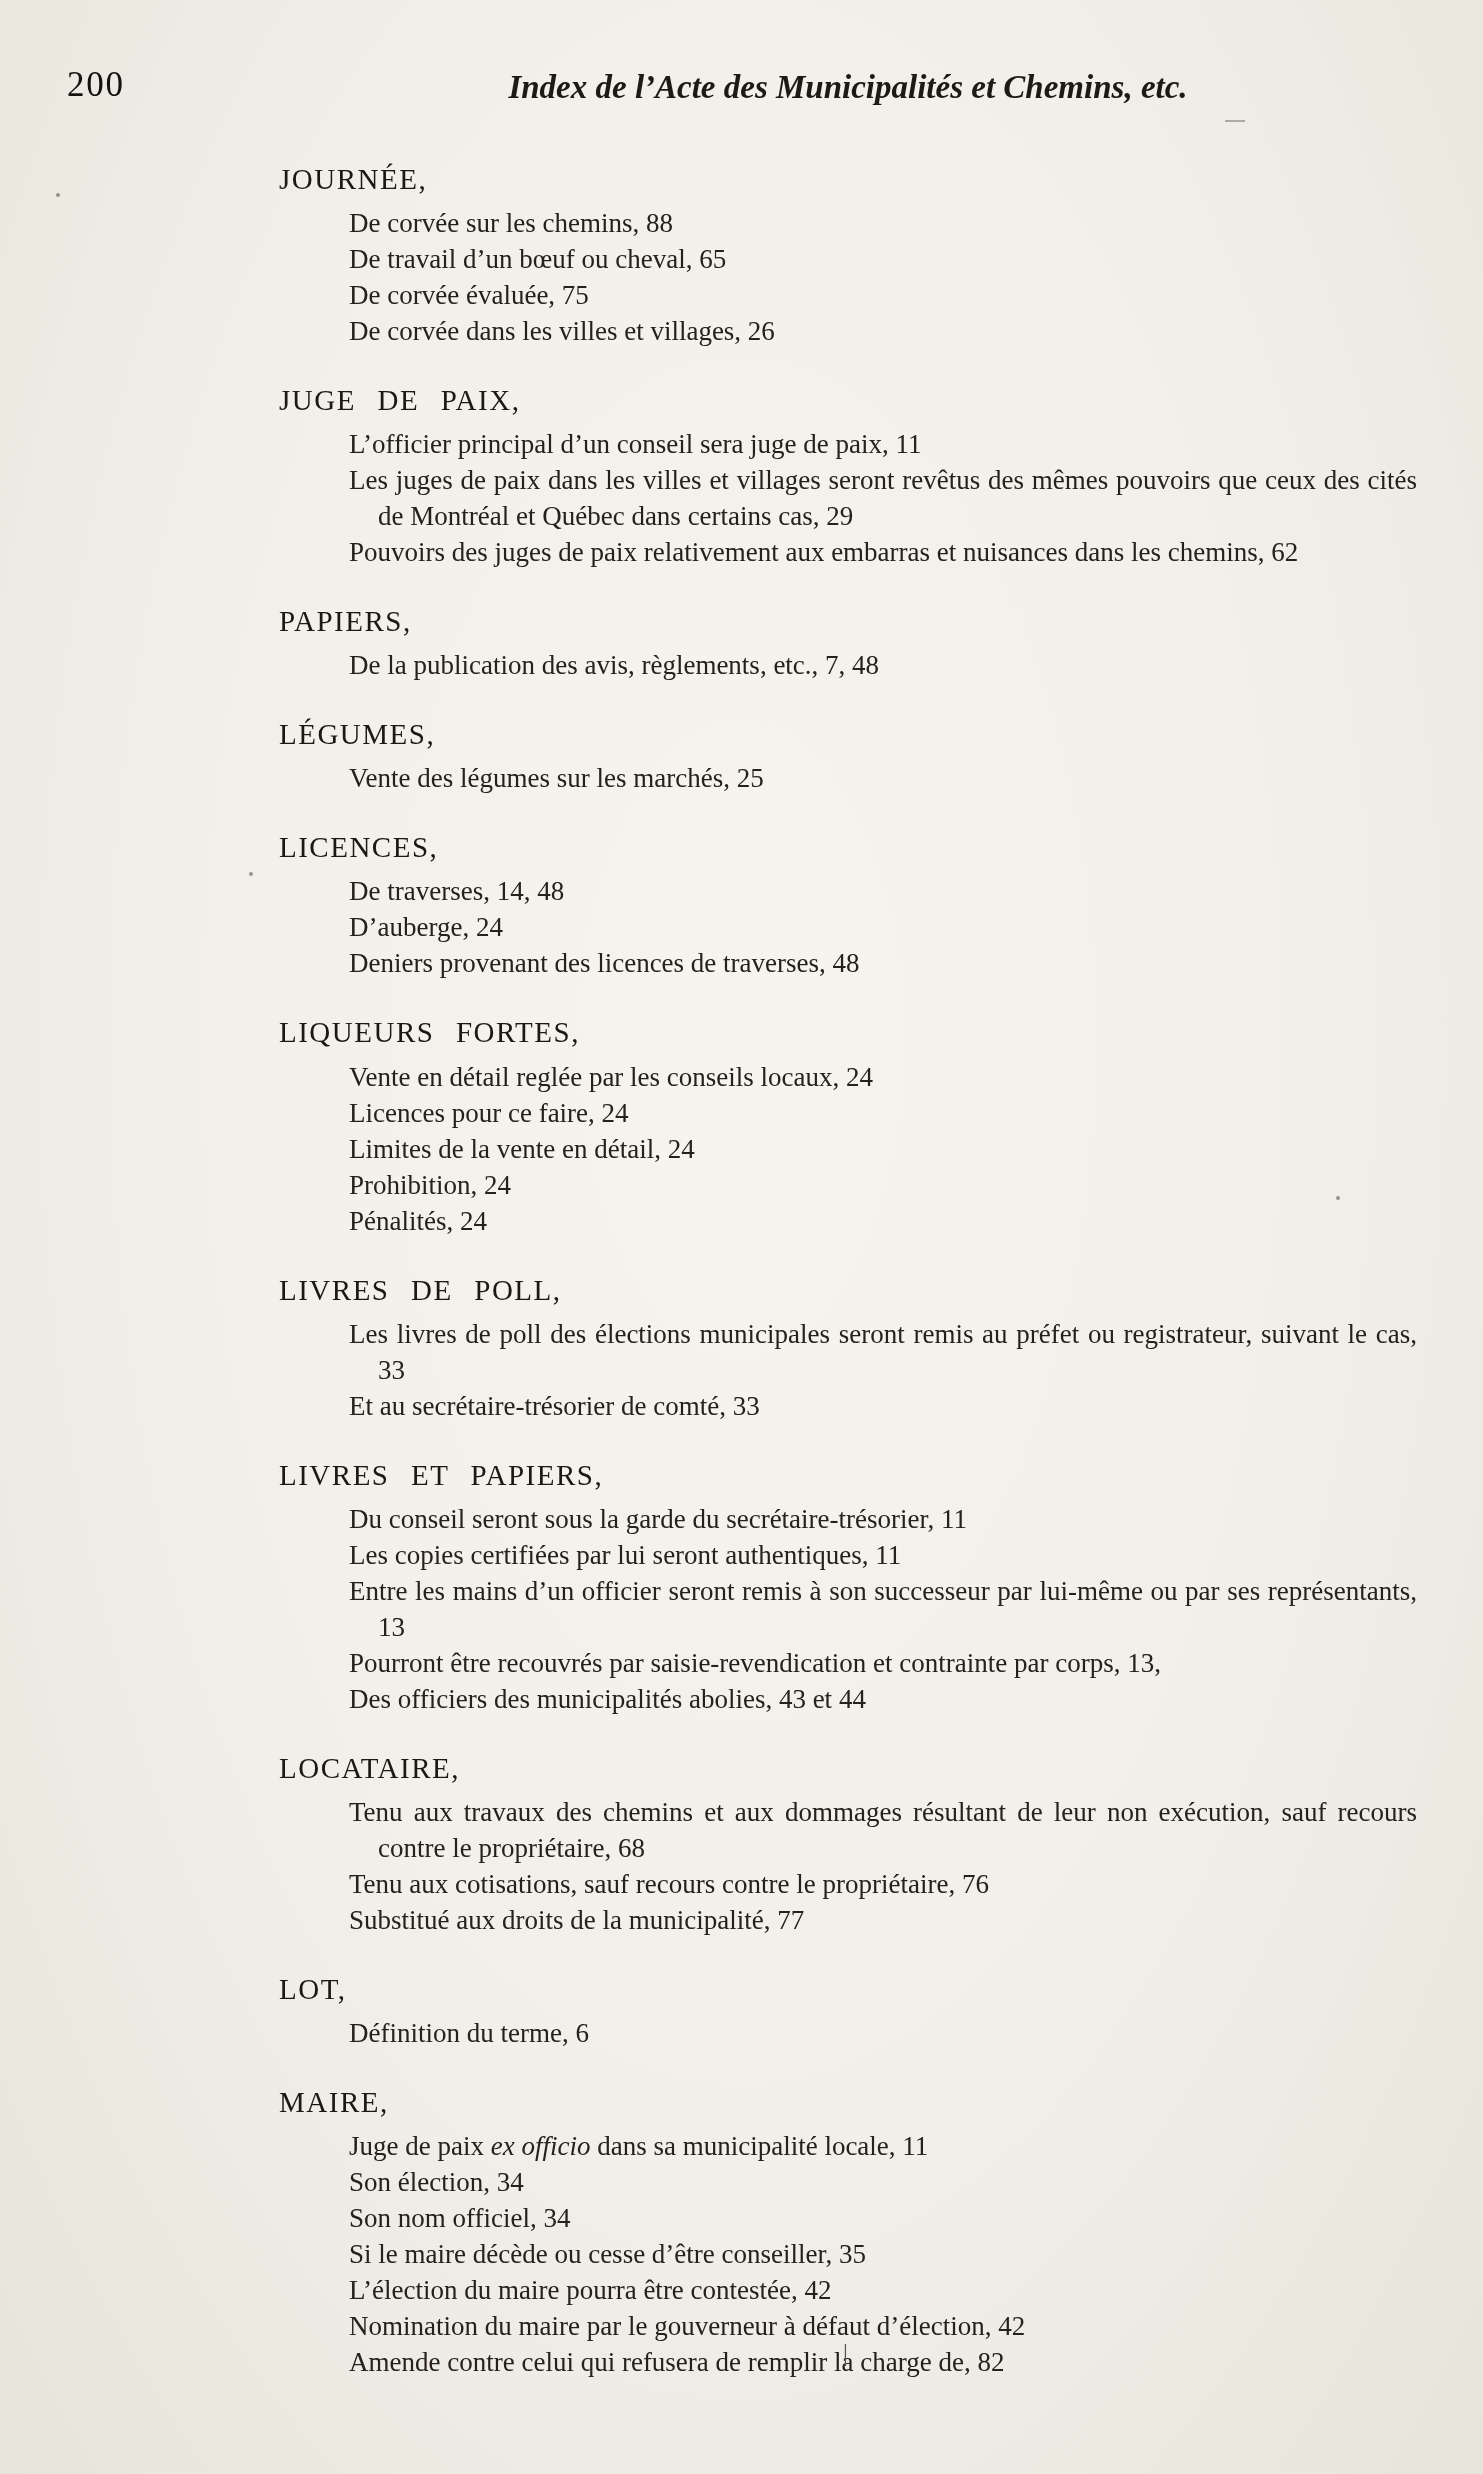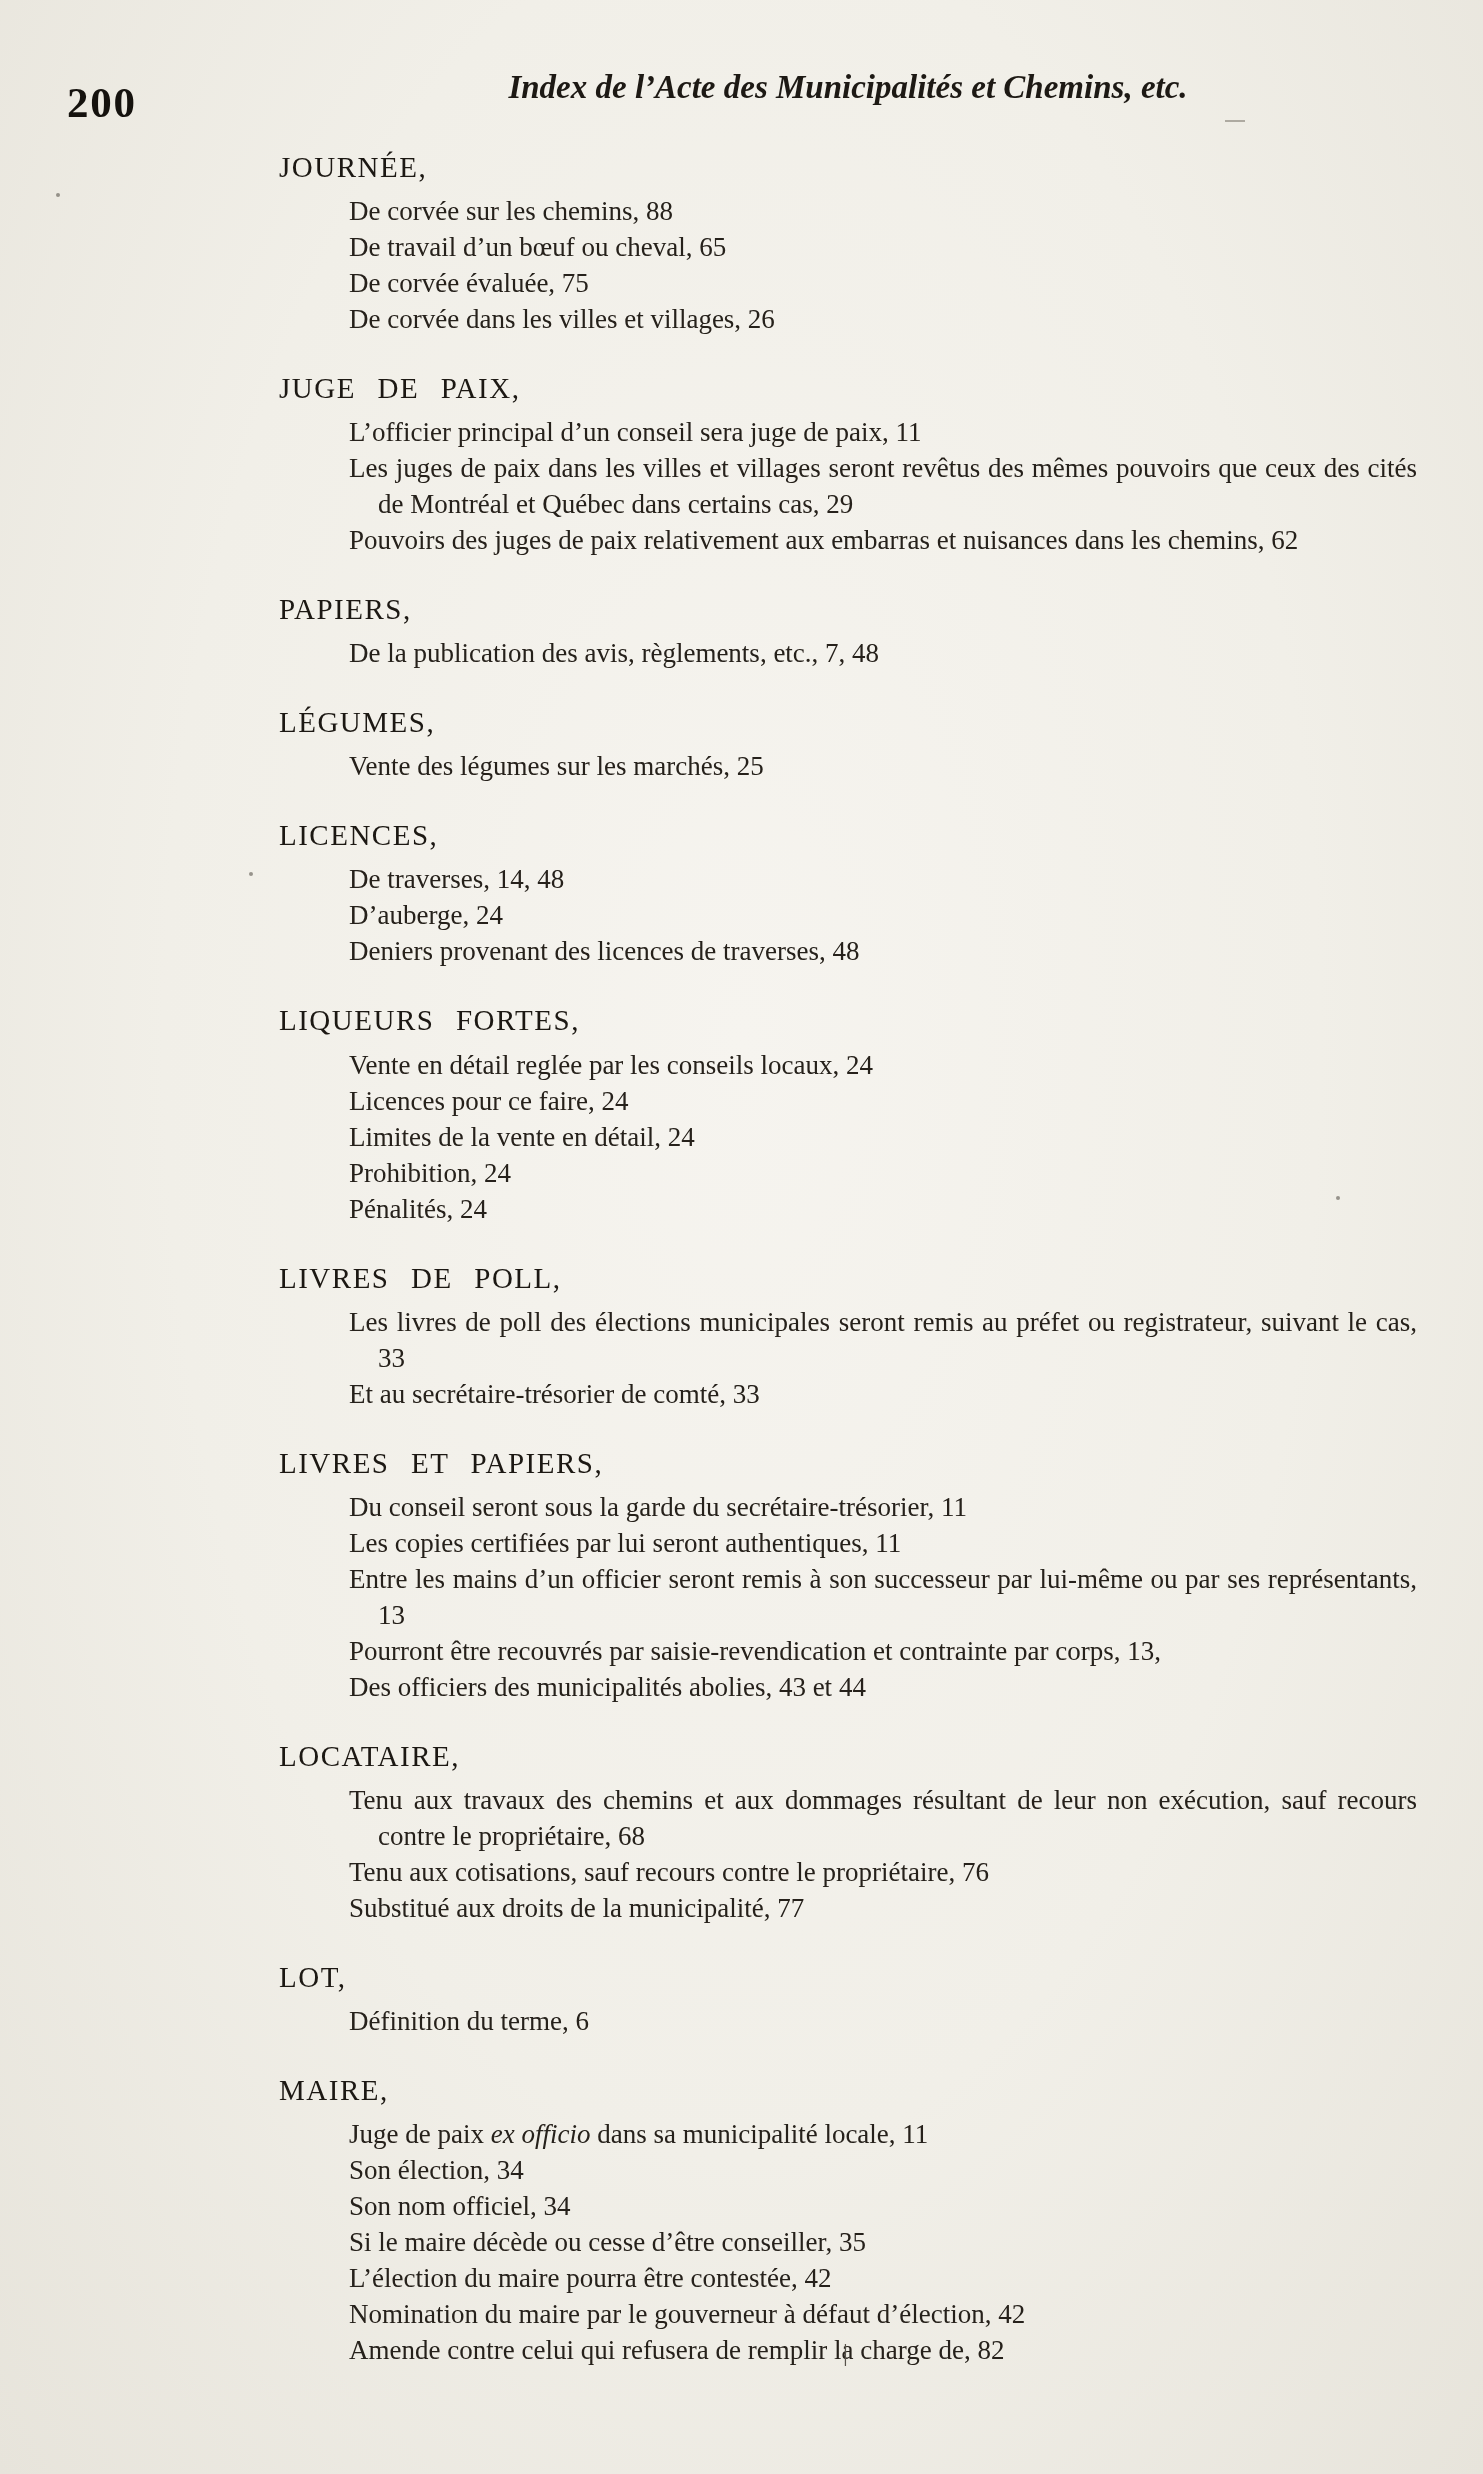--- a/index.html
+++ b/index.html
@@ -14,23 +14,23 @@
   }
   .page {
     position: relative;
     width: 1484px;
     height: 2475px;
     background: radial-gradient(ellipse at 50% 42%, #f6f4ef 0%, #f1efe8 55%, #e7e4db 100%);
   }
   .page-number {
     position: absolute;
     left: 67px;
-    top: 78px;
-    font-size: 43px;
-    font-weight: bold;
+    top: 65px;
+    font-size: 35px;
+    font-weight: normal;
     letter-spacing: 1.7px;
     color: #15120e;
   }
   .running-title {
     position: absolute;
     left: 279px;
     top: 69px;
     width: 1138px;
     text-align: center;
     font-style: italic;
@@ -43,21 +43,21 @@
     left: 1225px;
     top: 120px;
     width: 20px;
     height: 1.7px;
     background: #6d675d;
     opacity: .5;
   }
   .content {
     position: absolute;
     left: 279px;
-    top: 150px;
+    top: 162px;
     width: 1138px;
   }
   .entry { margin-top: 34px; }
   .entry:first-child { margin-top: 0; }
   .term {
     margin: 0 0 8.1px 0;
     font-size: 29px;
     font-weight: normal;
     letter-spacing: 1.5px;
     word-spacing: 12.8px;

